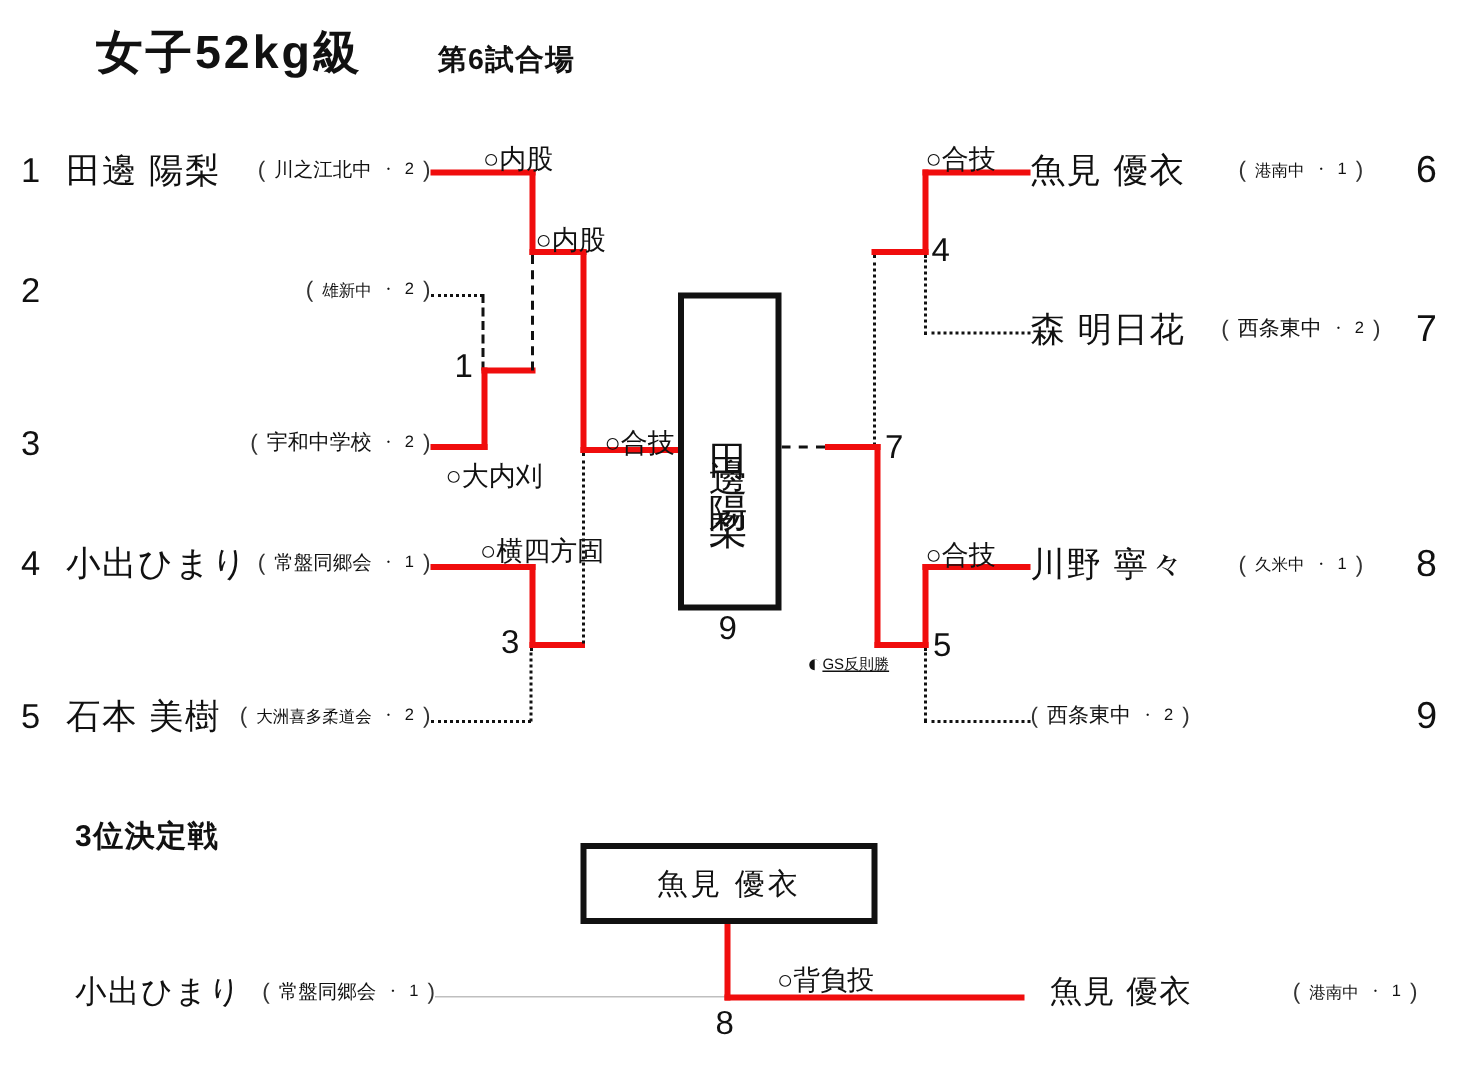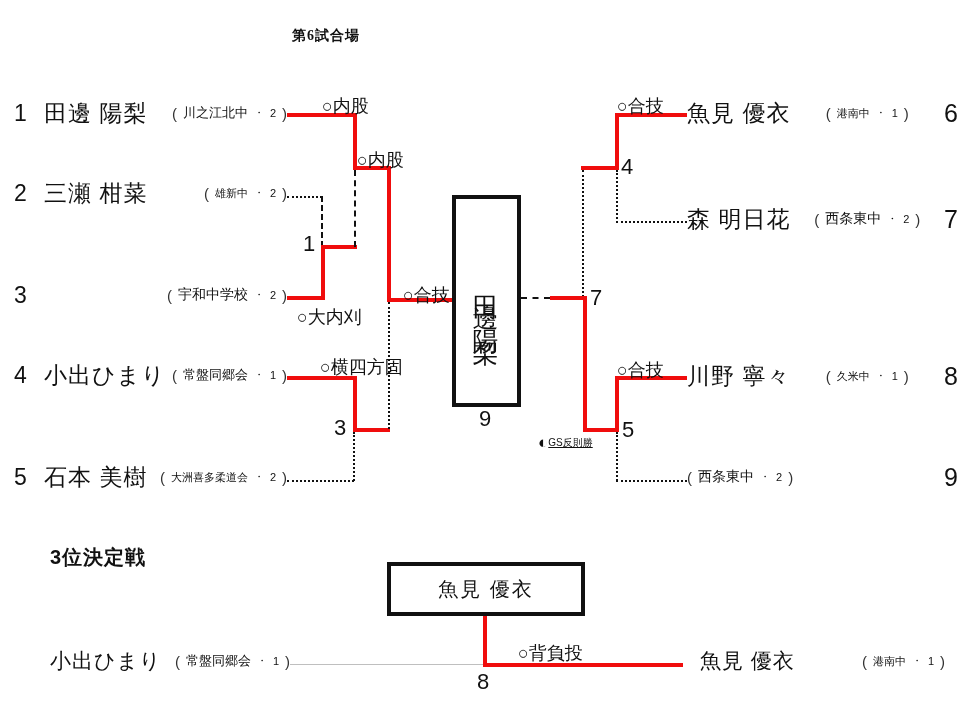--- a/index.html
+++ b/index.html
@@ -2,21 +2,21 @@
 <html><head>
 <meta charset="utf-8">
 <style>
   html,body{margin:0;padding:0;background:#fff;}
   #sheet{
     position:relative;width:971px;height:712px;background:#ffffff;overflow:hidden;
     font-family:"Liberation Sans","DejaVu Sans",sans-serif;color:#111;
   }
   
   .title{position:absolute;left:64px;top:14px;font-size:31px;font-weight:bold;letter-spacing:2px;}
-  .venue{position:absolute;left:292px;top:27px;font-size:14px;font-weight:bold;letter-spacing:1px;font-family:Liberation Serif, serif;}
+  .venue{position:absolute;left:292px;top:27px;font-size:19px;font-weight:bold;letter-spacing:1px;}
   .third-label{position:absolute;left:50px;top:544px;font-size:20px;font-weight:600;letter-spacing:1px;}
 
   .prow{position:absolute;height:30px;display:flex;align-items:center;}
   .prow.left{left:14px;width:273px;}
   .prow.right{left:687px;width:271px;justify-content:space-between;}
   .seed{width:30px;font-size:23px;}
   .seed.rseed{width:auto;font-size:25px;text-align:right;}
   .pname{font-size:23px;white-space:nowrap;letter-spacing:1px;}
   .paren{margin-left:auto;display:flex;align-items:center;gap:6px;white-space:nowrap;}
   .prow.right .paren{margin-left:0;}
@@ -51,36 +51,36 @@
   .third-winner{font-size:20px;letter-spacing:2px;}
 
   .brow{position:absolute;height:30px;display:flex;align-items:center;}
   .brow .pname{font-size:21px;}
 </style>
 </head>
 <body>
 
 <div id="sheet">
 
+  <div class="title">女子52kg級</div>
   <div class="venue">第6試合場</div>
 
   <div class="prow left" style="top:98px">
     <span class="seed">1</span>
     <span class="pname">田邊 陽梨</span>
     <span class="paren">
         <span class="po">(</span>
         <span class="club">川之江北中</span>
         <span class="dotc">・</span>
         <span class="grade">2</span>
         <span class="pc">)</span>
       </span>
   </div>
   <div class="prow left" style="top:178px">
     <span class="seed">2</span>
-    <span class="pname">三瀬 柑菜</span>
     <span class="paren">
         <span class="po">(</span>
         <span class="club fs16">雄新中</span>
         <span class="dotc">・</span>
         <span class="grade">2</span>
         <span class="pc">)</span>
       </span>
   </div>
   <div class="prow left" style="top:280px">
     <span class="seed">3</span>

